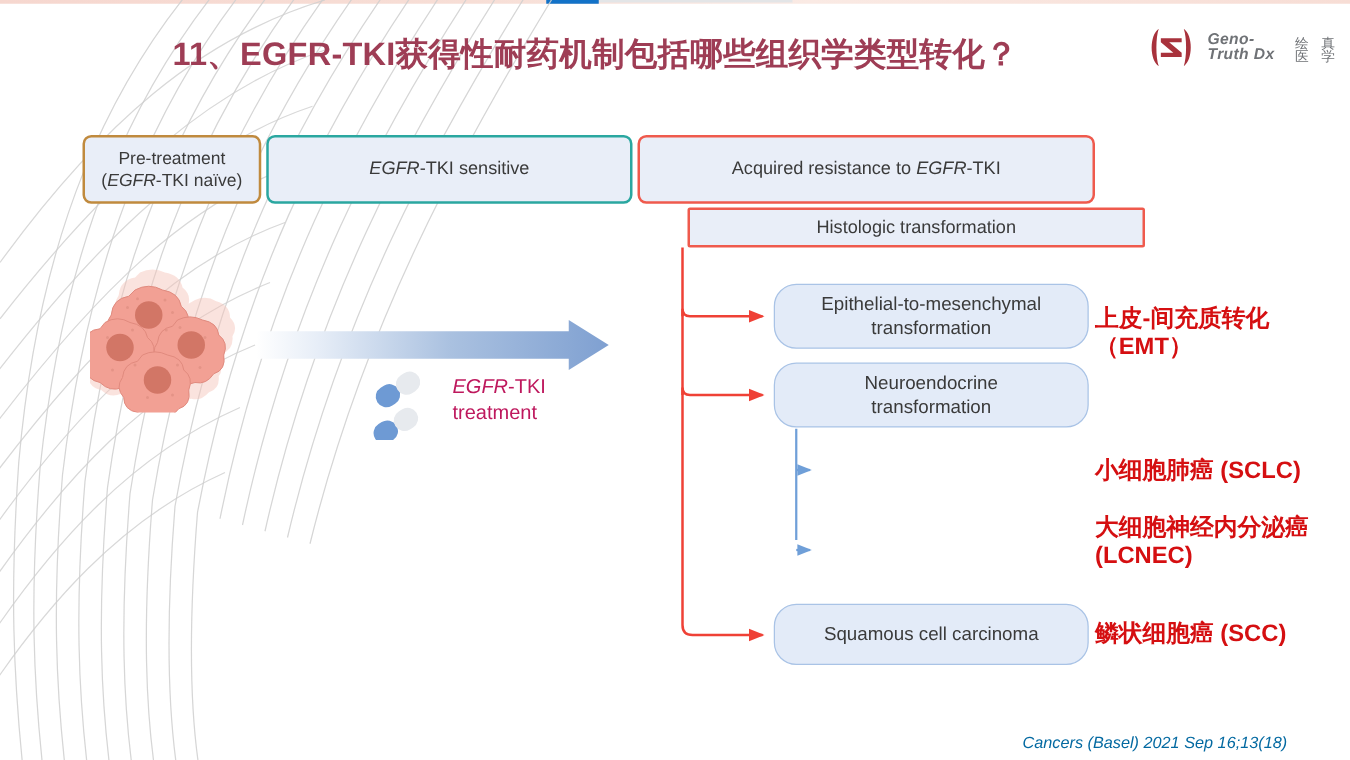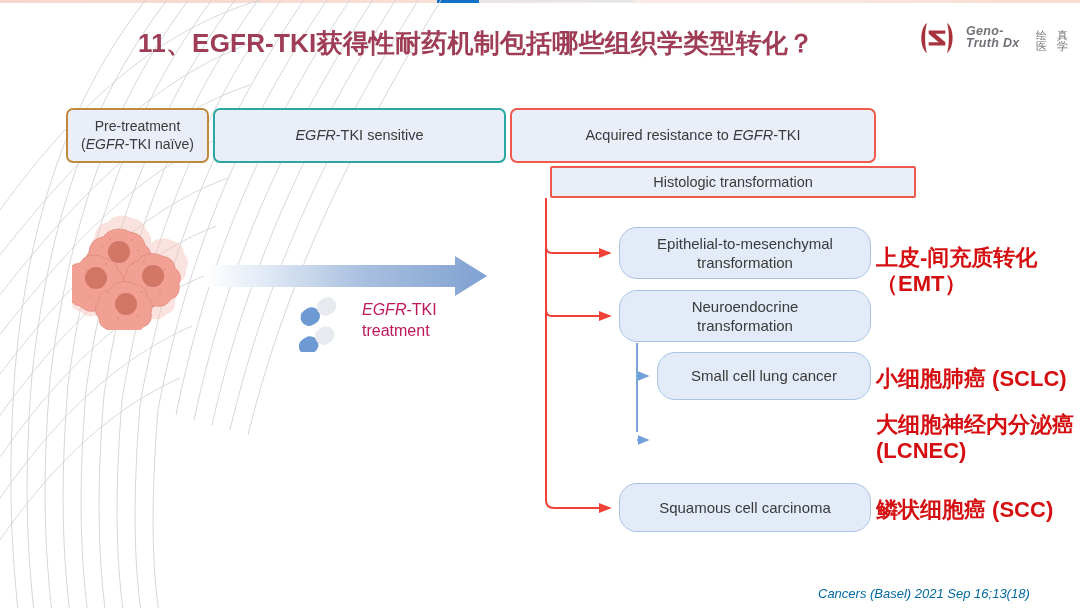--- a/index.html
+++ b/index.html
@@ -63,21 +63,21 @@
     background:#e3ebf8;border:1.6px solid #a9c3e6;border-radius:18px;
     color:#3a3a3a;font-size:15px;line-height:1.3;
   }
   .box-emt{left:619px;top:227px;width:252px;height:52px;}
   .box-neuro{left:619px;top:290px;width:252px;height:52px;}
   .box-sclc{left:657px;top:352px;width:214px;height:48px;}
   .box-lcnec{left:657px;top:409px;width:214px;height:62px;}
   .box-scc{left:619px;top:483px;width:252px;height:49px;}
 
   
-  .ann{position:absolute;color:#d50f11;font-weight:bold;font-size:22px;line-height:1.18;white-space:pre-line;}
+  .ann{position:absolute;color:#d50f11;font-weight:bold;font-size:19px;line-height:1.18;white-space:pre-line;}
   .ann-emt{left:876px;top:245px;}
   .ann-sclc{left:876px;top:366px;}
   .ann-lcnec{left:876px;top:412px;}
   .ann-scc{left:876px;top:497px;}
 
   
   .cells{position:absolute;left:72px;top:212px;width:126px;height:118px;}
 
   
   .pills{position:absolute;left:292px;top:292px;width:66px;height:60px;}
@@ -200,23 +200,20 @@
   </div>
 
   <div class="rbox box-emt">
     <span style="white-space:pre-line">Epithelial-to-mesenchymal
 transformation</span>
   </div>
   <div class="rbox box-neuro">
     <span style="white-space:pre-line">Neuroendocrine
 transformation</span>
   </div>
-  <div class="rbox box-sclc">
-    <span style="white-space:pre-line">Small cell lung cancer</span>
-  </div>
   <div class="rbox box-scc">
     <span style="white-space:pre-line">Squamous cell carcinoma</span>
   </div>
 
   <div class="ann ann-emt">上皮-间充质转化（EMT）</div>
   <div class="ann ann-sclc">小细胞肺癌 (SCLC)</div>
   <div class="ann ann-lcnec">大细胞神经内分泌癌
 (LCNEC)</div>
   <div class="ann ann-scc">鳞状细胞癌 (SCC)</div>
 

